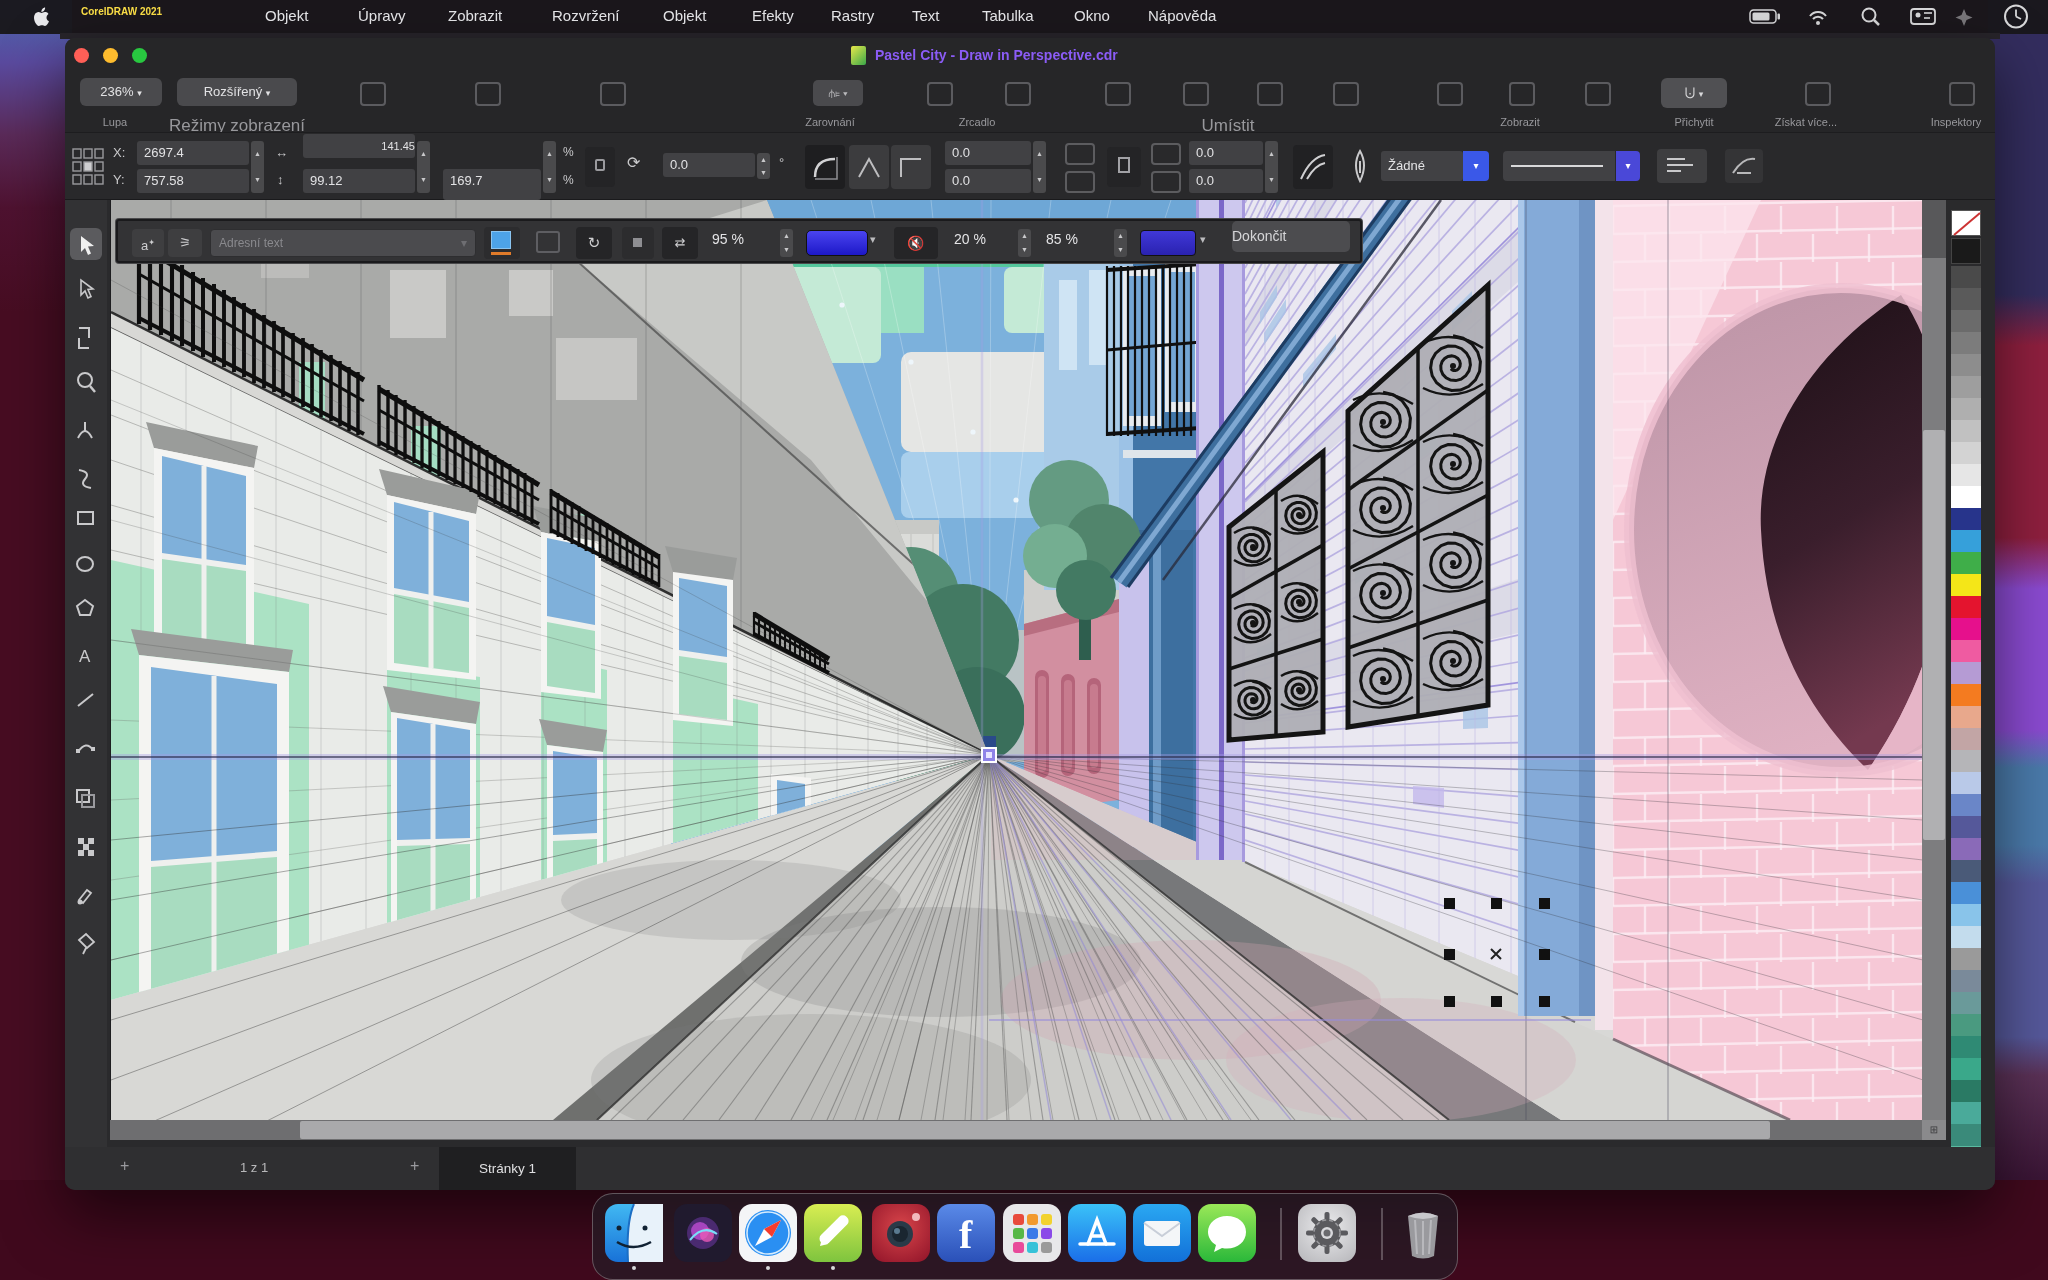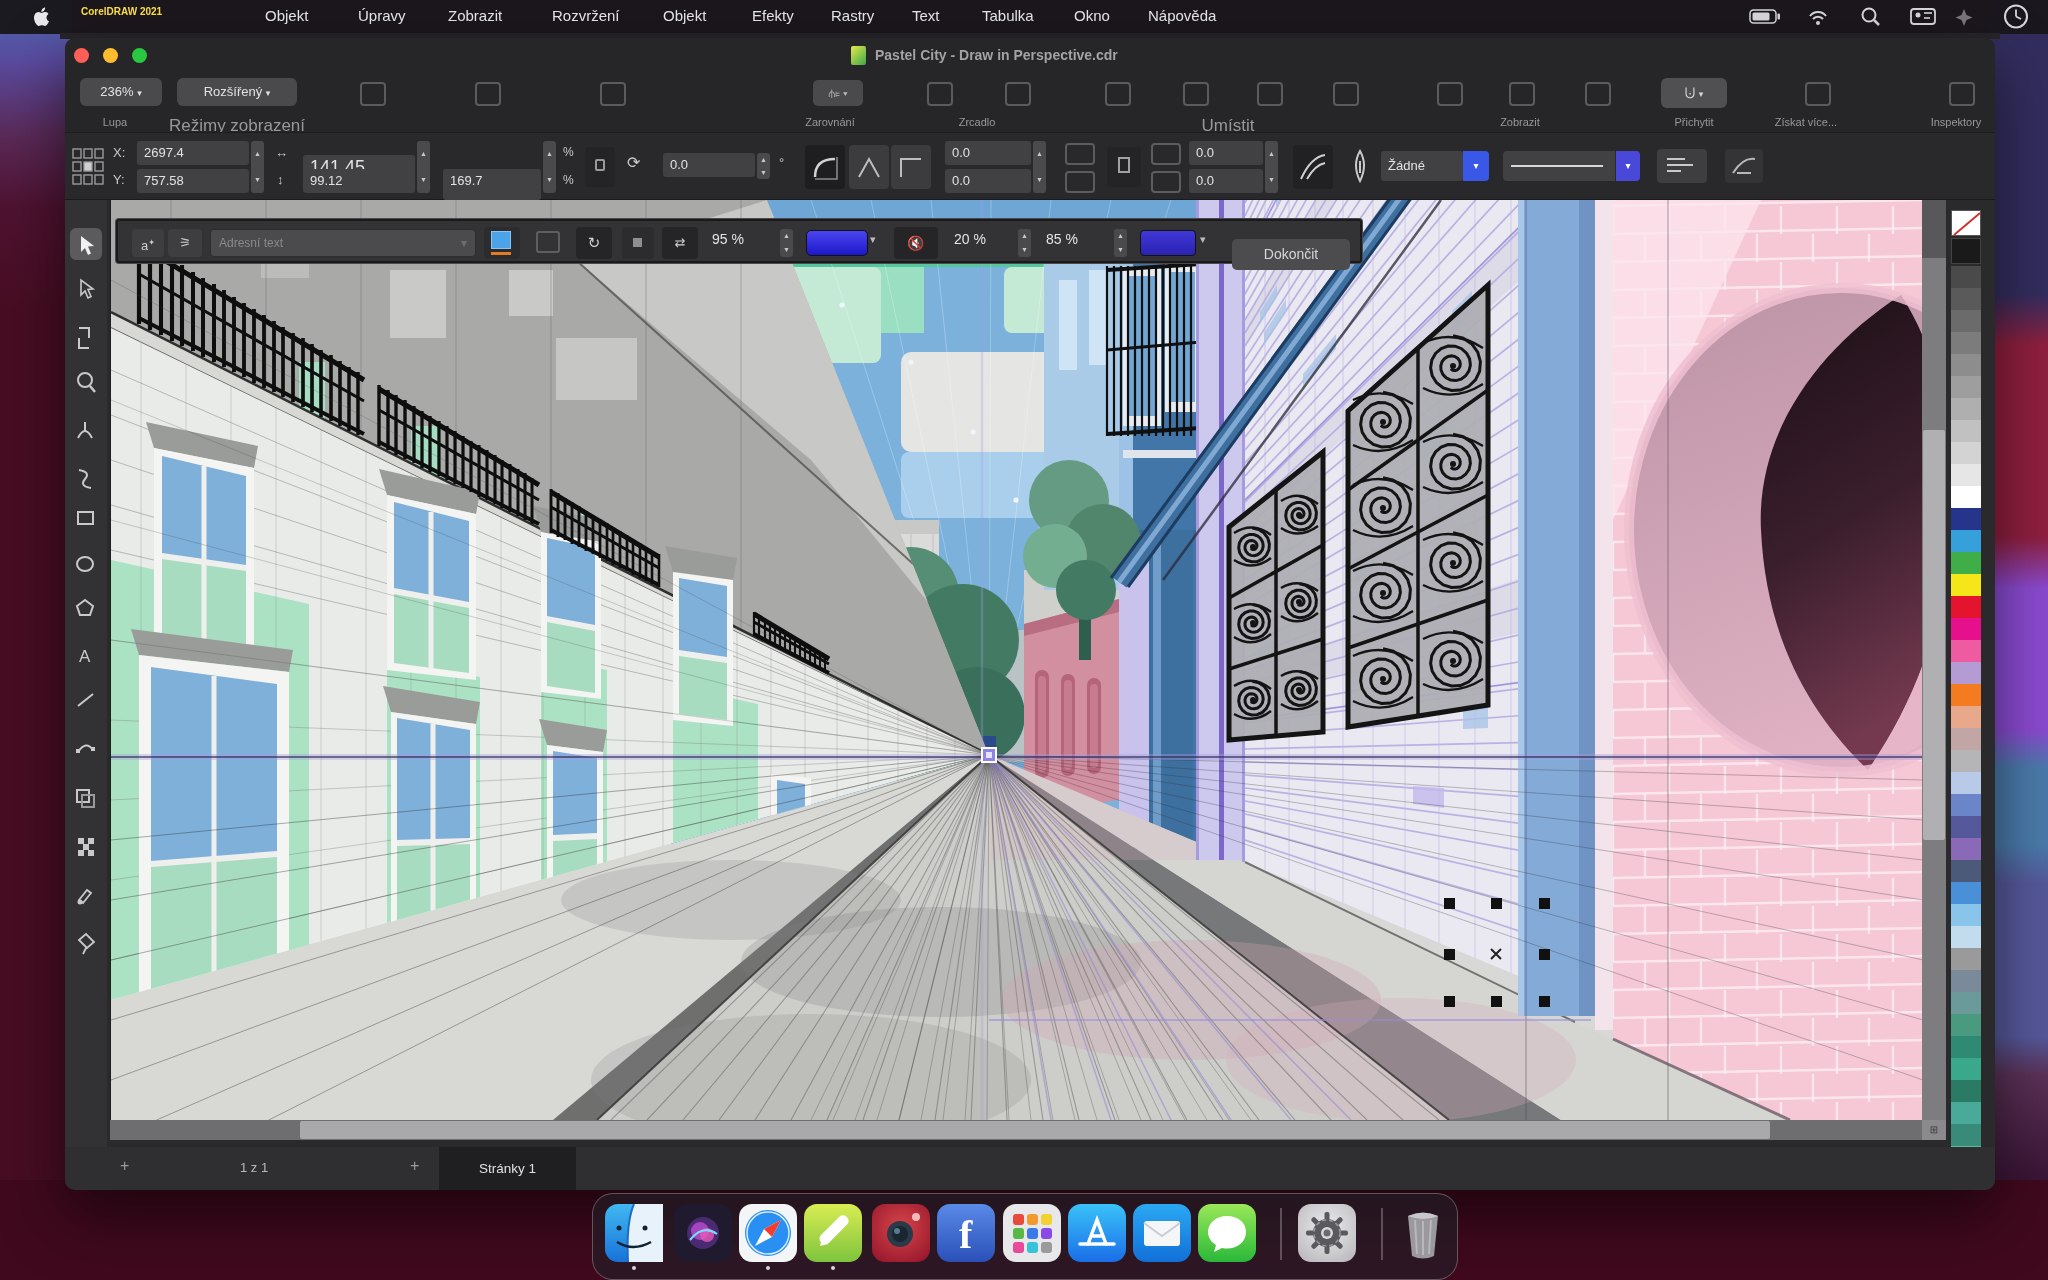--- a/index.html
+++ b/index.html
@@ -54,21 +54,21 @@
 
 <div class="abs" style="left:60px;top:33px;width:1940px;height:6px;background:#27242a;"></div>
 
 <div class="abs" style="left:65px;top:38px;width:1930px;height:1152px;background:#2a2a2c;border-radius:10px;box-shadow:0 25px 60px rgba(0,0,0,0.55);overflow:hidden;">
 
   <div class="abs" style="left:0;top:0;width:1930px;height:34px;background:#262628;">
     <div class="abs" style="left:9px;top:10px;width:15px;height:15px;border-radius:8px;background:#ff5f57;"></div>
     <div class="abs" style="left:38px;top:10px;width:15px;height:15px;border-radius:8px;background:#febc2e;"></div>
     <div class="abs" style="left:67px;top:10px;width:15px;height:15px;border-radius:8px;background:#28c840;"></div>
     <div class="abs" style="left:786px;top:8px;width:15px;height:19px;background:linear-gradient(135deg,#e8e84a,#3aa84a);border-radius:2px;"></div>
-    <div class="abs" style="left:810px;top:9px;color:#a3a3a3;font-size:14px;font-weight:bold;">Pastel City - Draw in Perspective.cdr</div>
+    <div class="abs" style="left:810px;top:9px;color:#8b5cf6;font-size:14px;font-weight:bold;">Pastel City - Draw in Perspective.cdr</div>
   </div>
 
   <div class="abs" style="left:0;top:34px;width:1930px;height:60px;background:#262628;">
       <div style="position:absolute;left:15px;top:6px;width:82px;height:28px;background:#4a4a4d;border-radius:6px;color:#e2e2e4;font-size:13px;text-align:center;line-height:28px;">236% <span style="font-size:9px;">▾</span></div>
       <div style="position:absolute;left:112px;top:6px;width:120px;height:28px;background:#4a4a4d;border-radius:6px;color:#e2e2e4;font-size:13px;text-align:center;line-height:28px;">Rozšířený <span style="font-size:9px;">▾</span></div>
       <div style="position:absolute;left:295px;top:10px;width:26px;height:24px;border:2px solid #6e6e72;border-radius:4px;opacity:0.75;"></div>
       <div style="position:absolute;left:410px;top:10px;width:26px;height:24px;border:2px solid #6e6e72;border-radius:4px;opacity:0.75;"></div>
       <div style="position:absolute;left:535px;top:10px;width:26px;height:24px;border:2px solid #6e6e72;border-radius:4px;opacity:0.75;"></div>
       <div style="position:absolute;left:748px;top:8px;width:50px;height:26px;background:#4a4a4d;border-radius:5px;color:#b9b9bc;font-size:11px;text-align:center;line-height:26px;">⫛⊧ ▾</div>
       <div style="position:absolute;left:862px;top:10px;width:26px;height:24px;border:2px solid #6e6e72;border-radius:4px;opacity:0.75;"></div>
@@ -106,21 +106,21 @@
         <rect x="13" y="28" width="8" height="9" fill="none" stroke="#9a9a9e" stroke-width="1.4"></rect>
         <rect x="24" y="28" width="8" height="9" fill="none" stroke="#9a9a9e" stroke-width="1.4"></rect>
       </svg>
       <div style="position:absolute;left:48px;top:12px;color:#c9c9cb;font-size:13px;">X:</div>
       <div style="position:absolute;left:48px;top:39px;color:#c9c9cb;font-size:13px;">Y:</div>
       <div style="position:absolute;left:72px;top:8px;width:112px;height:24px;background:#414144;border-radius:3px;color:#e2e2e4;font-size:13px;line-height:24px;padding-left:7px;text-align:left;box-sizing:border-box;">2697.4</div>
       <div style="position:absolute;left:72px;top:36px;width:112px;height:24px;background:#414144;border-radius:3px;color:#e2e2e4;font-size:13px;line-height:24px;padding-left:7px;text-align:left;box-sizing:border-box;">757.58</div>
       <div style="position:absolute;left:186px;top:8px;width:13px;height:52px;background:#4a4a4c;border-radius:3px;color:#c8c8ca;font-size:7px;line-height:26px;text-align:center;">▲<br>▼</div>
       <div style="position:absolute;left:210px;top:12px;color:#c9c9cb;font-size:13px;">↔</div>
       <div style="position:absolute;left:212px;top:39px;color:#c9c9cb;font-size:13px;">↕</div>
-      <div style="position:absolute;left:238px;top:22px;width:112px;height:24px;background:#414144;border-radius:3px;color:#e2e2e4;font-size:18px;line-height:24px;padding-left:7px;text-align:left;box-sizing:border-box;">141.45</div>
+      <div style="position:absolute;left:238px;top:1px;width:112px;height:24px;background:#414144;border-radius:3px;color:#e2e2e4;font-size:11px;line-height:24px;padding-left:7px;text-align:right;box-sizing:border-box;">141.45</div>
       <div style="position:absolute;left:238px;top:36px;width:112px;height:24px;background:#414144;border-radius:3px;color:#e2e2e4;font-size:13px;line-height:24px;padding-left:7px;text-align:left;box-sizing:border-box;">99.12</div>
       <div style="position:absolute;left:352px;top:8px;width:13px;height:52px;background:#4a4a4c;border-radius:3px;color:#c8c8ca;font-size:7px;line-height:26px;text-align:center;">▲<br>▼</div>
       <div style="position:absolute;left:378px;top:8px;width:98px;height:24px;background:#414144;border-radius:3px;color:#e2e2e4;font-size:13px;line-height:24px;padding-left:7px;text-align:left;box-sizing:border-box;margin-top:35px;">137.2</div>
       <div style="position:absolute;left:378px;top:36px;width:98px;height:24px;background:#414144;border-radius:3px;color:#e2e2e4;font-size:13px;line-height:24px;padding-left:7px;text-align:left;box-sizing:border-box;">169.7</div>
       <div style="position:absolute;left:478px;top:8px;width:13px;height:52px;background:#4a4a4c;border-radius:3px;color:#c8c8ca;font-size:7px;line-height:26px;text-align:center;">▲<br>▼</div>
       <div style="position:absolute;left:498px;top:12px;color:#c9c9cb;font-size:12px;">%</div>
       <div style="position:absolute;left:498px;top:40px;color:#c9c9cb;font-size:12px;">%</div>
       <div style="position:absolute;left:520px;top:14px;width:30px;height:40px;background:#242426;border-radius:4px;">
         <div style="margin:12px auto;width:10px;height:12px;border:2px solid #9a9a9e;border-radius:2px;"></div>
       </div>
@@ -1153,21 +1153,21 @@
     <div style="position:absolute;left:662px;top:8px;width:13px;height:28px;background:#4a4a4c;border-radius:3px;color:#c8c8ca;font-size:7px;line-height:14px;text-align:center;">▲<br>▼</div>
     <div style="position:absolute;left:688px;top:9px;width:62px;height:26px;background:linear-gradient(180deg,#4a44f0,#1d18c8);border-radius:5px;border:1px solid #111;"></div>
     <div style="position:absolute;left:752px;top:12px;color:#bcbcbe;font-size:11px;">▾</div>
     <div style="position:absolute;left:776px;top:6px;width:44px;height:32px;background:#252527;border-radius:4px;color:#cfcfd1;font-size:14px;text-align:center;line-height:32px;">🔇</div>
     <div style="position:absolute;left:836px;top:10px;width:52px;color:#e4e4e6;font-size:14px;">20 %</div>
     <div style="position:absolute;left:900px;top:8px;width:13px;height:28px;background:#4a4a4c;border-radius:3px;color:#c8c8ca;font-size:7px;line-height:14px;text-align:center;">▲<br>▼</div>
     <div style="position:absolute;left:928px;top:10px;width:56px;color:#e4e4e6;font-size:14px;">85 %</div>
     <div style="position:absolute;left:996px;top:8px;width:13px;height:28px;background:#4a4a4c;border-radius:3px;color:#c8c8ca;font-size:7px;line-height:14px;text-align:center;">▲<br>▼</div>
     <div style="position:absolute;left:1022px;top:9px;width:56px;height:26px;background:linear-gradient(180deg,#4038d8,#2a22b0);border-radius:4px;border:1px solid #111;"></div>
     <div style="position:absolute;left:1082px;top:12px;color:#bcbcbe;font-size:11px;">▾</div>
-    <div style="position:absolute;left:1114px;top:18px;width:118px;height:31px;background:#4c4c4f;border-radius:5px;color:#d6d6d8;font-size:14px;text-align:center;line-height:31px;">Dokončit</div>
+    <div style="position:absolute;left:1114px;top:0;width:118px;height:31px;background:#4c4c4f;border-radius:5px;color:#d6d6d8;font-size:14px;text-align:left;line-height:31px;">Dokončit</div>
   </div>
 
 <div class="abs" style="left:592px;top:1193px;width:866px;height:87px;background:rgba(36,30,38,0.68);border:1.5px solid rgba(255,255,255,0.28);border-radius:21px;">
     <div style="position:absolute;left:12px;top:10px;width:58px;height:58px;border-radius:13px;"><svg width="58" height="58">
         <defs>
           <linearGradient id="fg" x1="0" y1="0" x2="0" y2="1">
             <stop offset="0" stop-color="#41b8f2"></stop>
             <stop offset="1" stop-color="#1872d8"></stop>
           </linearGradient>
         </defs>

